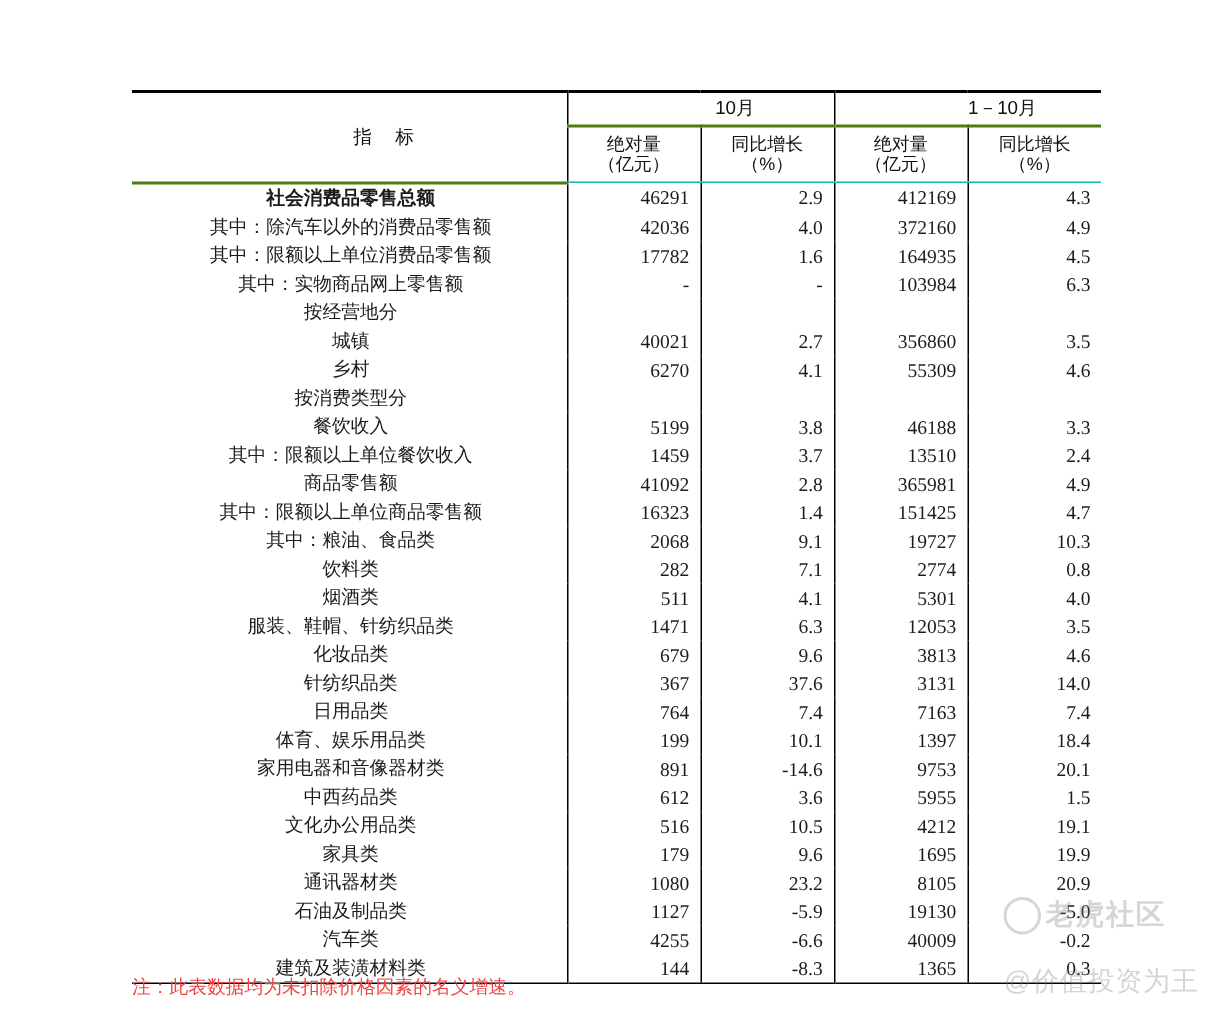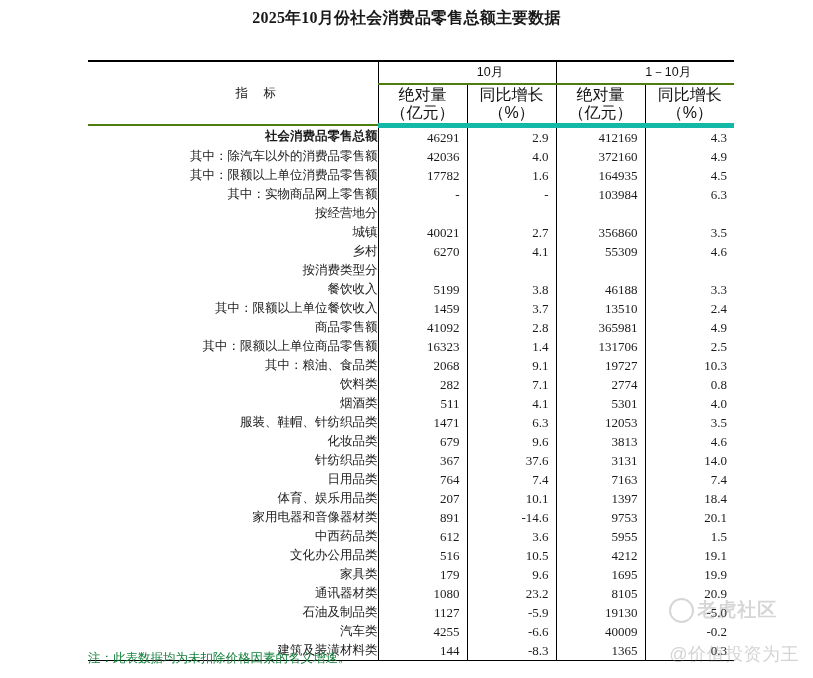--- a/index.html
+++ b/index.html
@@ -68,38 +68,38 @@
     letter-spacing: 6px;
     text-indent: 6px;
   }
   th.period {
     border-top: 2.5px solid #000;
     border-bottom: 1px solid #000;
     border-left: 1px solid #000;
     height: 19px;
   }
   th.sub {
-    border-bottom: 5px solid #14b8a6;
+    border-bottom: 1px solid #14b8a6;
     border-left: 1px solid #000;
     line-height: 1.12;
     height: 34px;
-    font-size: 16px;
+    font-size: 12px;
   }
   th.sub .u { display: block; }
 
   
   tbody td {
     padding: 0;
     height: 19px;
     line-height: 19px;
     font-size: 12.5px;
     color: #1b1b1b;
   }
   tbody td.label {
-    text-align: right;
+    text-align: center;
     white-space: nowrap;
     padding-left: 2px;
     margin-top: 16px;
   }
   tbody td.num {
     text-align: right;
     border-left: 1px solid #000;
     padding-right: 7px;
     font-family: "Liberation Serif", "DejaVu Serif", serif;
     font-size: 13px;
@@ -111,21 +111,21 @@
   .ind1 { padding-left: 16px; }
   .ind2 { padding-left: 22px; }
   .ind3 { padding-left: 28px; }
   .ind4 { padding-left: 74px; }
 
   .footnote {
     position: absolute;
     left: 88px;
     top: 650px;
     font-size: 12.5px;
-    color: #15803d;
+    color: #ef4444;
     white-space: nowrap;
     font-family: Liberation Mono, monospace;
   }
 
   
   .watermark {
     position: absolute;
     right: 14px;
     bottom: 12px;
     pointer-events: none;
@@ -153,21 +153,20 @@
     color: rgba(120,120,120,0.32);
     margin-top: 19px;
     letter-spacing: 0.5px;
   }
 </style>
 </head>
 <body>
 
 <div class="page">
 
-  <div class="title">2025年10月份社会消费品零售总额主要数据</div>
 
   <div class="table-wrap">
     <table class="stats">
       <colgroup>
         <col class="c-label">
           <col class="c-num">
           <col class="c-num">
           <col class="c-num">
           <col class="c-num">
       </colgroup>
@@ -271,22 +270,22 @@
             <td class="label ind0">商品零售额</td>
             <td class="num">41092</td>
             <td class="num">2.8</td>
             <td class="num">365981</td>
             <td class="num">4.9</td>
           </tr>
           <tr>
             <td class="label ind2">其中：限额以上单位商品零售额</td>
             <td class="num">16323</td>
             <td class="num">1.4</td>
-            <td class="num">131706</td>
-            <td class="num">2.5</td>
+            <td class="num">151425</td>
+            <td class="num">4.7</td>
           </tr>
           <tr>
             <td class="label ind3">其中：粮油、食品类</td>
             <td class="num">2068</td>
             <td class="num">9.1</td>
             <td class="num">19727</td>
             <td class="num">10.3</td>
           </tr>
           <tr>
             <td class="label ind4">饮料类</td>
@@ -325,21 +324,21 @@
           </tr>
           <tr>
             <td class="label ind4">日用品类</td>
             <td class="num">764</td>
             <td class="num">7.4</td>
             <td class="num">7163</td>
             <td class="num">7.4</td>
           </tr>
           <tr>
             <td class="label ind4">体育、娱乐用品类</td>
-            <td class="num">207</td>
+            <td class="num">199</td>
             <td class="num">10.1</td>
             <td class="num">1397</td>
             <td class="num">18.4</td>
           </tr>
           <tr>
             <td class="label ind4">家用电器和音像器材类</td>
             <td class="num">891</td>
             <td class="num">-14.6</td>
             <td class="num">9753</td>
             <td class="num">20.1</td>

